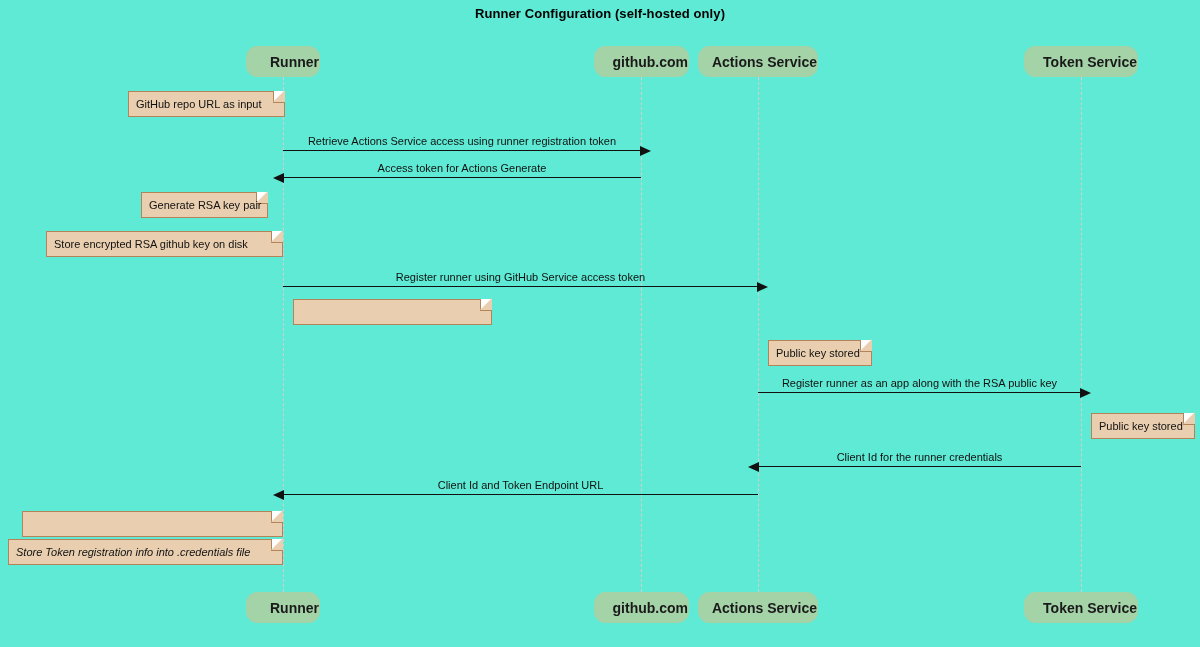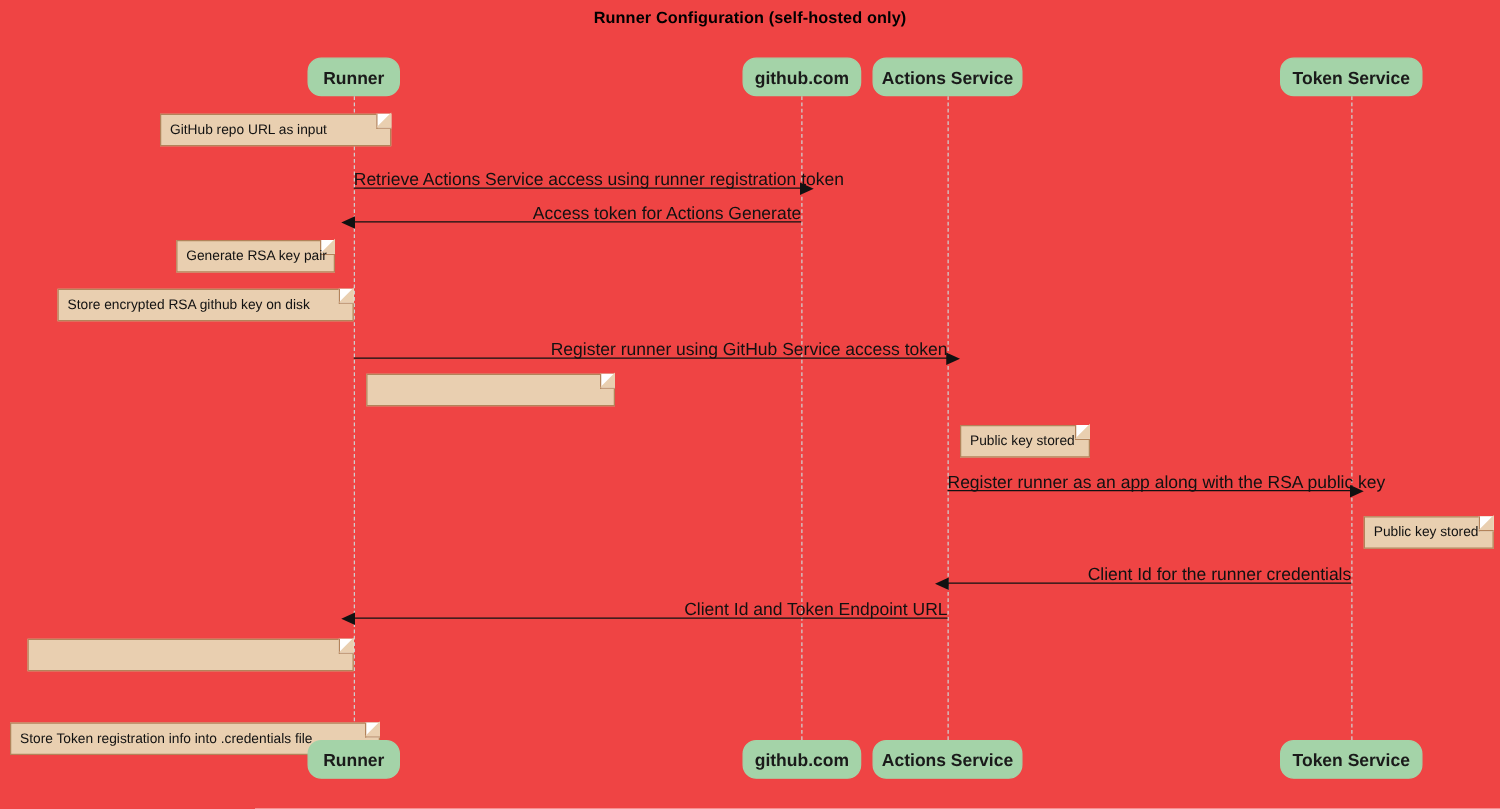--- a/index.html
+++ b/index.html
@@ -8,21 +8,21 @@
     background: #ffffff;
   }
   body {
     font-family: "Liberation Sans", sans-serif;
     color: #000000;
   }
   #diagram {
     position: relative;
     width: 1200px;
     height: 647px;
-    background: #ef4444;
+    background: #5eead4;
     overflow: hidden;
   }
   .title {
     position: absolute;
     top: 6px;
     left: 0;
     width: 1200px;
     text-align: center;
     font-size: 13px;
     font-weight: bold;
@@ -36,21 +36,21 @@
     border-left: 1px dashed #cfcfcf;
   }
   
   .participant {
     position: absolute;
     background: #a4d3a8;
     border: 1px solid #a4d3a8;
     border-radius: 11px;
     height: 31px;
     line-height: 31px;
-    text-align: center;
+    text-align: right;
     font-size: 14px;
     font-weight: bold;
     color: #1a1a1a;
     white-space: nowrap;
     box-sizing: border-box;
   }
   
   .note {
     position: absolute;
     background: #e9cfb0;
@@ -109,22 +109,22 @@
   .arrowhead.left {
     border-top: 5px solid transparent;
     border-bottom: 5px solid transparent;
     border-right: 11px solid #111111;
     left: -10px;
   }
   .msg-label {
     position: absolute;
     left: 0;
     width: 100%;
-    text-align: right;
-    font-size: 14px;
+    text-align: center;
+    font-size: 11px;
     color: #111111;
     white-space: nowrap;
     top: -16px;
   }
 </style>
 </head>
 <body>
 
 <div id="diagram">
 
@@ -156,21 +156,21 @@
       <div class="msg" style="left: 758px; top: 466px; width: 323px;">
         <span class="arrowhead left"></span>
         <span class="msg-label">Client Id for the runner credentials</span>
       </div>
       <div class="msg" style="left: 283px; top: 494px; width: 475px;">
         <span class="arrowhead left"></span>
         <span class="msg-label">Client Id and Token Endpoint URL</span>
       </div>
     </div>
   <div id="notes-layer">
-      <div class="note" style="left: 128px; top: 91px; width: 185px;">
+      <div class="note" style="left: 128px; top: 91px; width: 157px;">
         <span class="fold"></span>
         <span class="note-text">GitHub repo URL as input</span>
       </div>
       <div class="note" style="left: 141px; top: 192px; width: 127px;">
         <span class="fold"></span>
         <span class="note-text">Generate RSA key pair</span>
       </div>
       <div class="note" style="left: 46px; top: 231px; width: 237px;">
         <span class="fold"></span>
         <span class="note-text">Store encrypted RSA github key on disk</span>
@@ -182,21 +182,21 @@
         <span class="fold"></span>
         <span class="note-text">Public key stored</span>
       </div>
       <div class="note" style="left: 1091px; top: 413px; width: 104px;">
         <span class="fold"></span>
         <span class="note-text">Public key stored</span>
       </div>
       <div class="note" style="left: 22px; top: 511px; width: 261px;">
         <span class="fold"></span>
       </div>
-      <div class="note" style="left: 8px; top: 578px; width: 296px;">
+      <div class="note" style="left: 8px; top: 539px; width: 275px; font-style: italic;">
         <span class="fold"></span>
         <span class="note-text">Store Token registration info into .credentials file</span>
       </div>
     </div>
   <div id="header-layer">
       <div class="participant" style="left: 246px; top: 46px; width: 74px;"><span>Runner</span></div>
       <div class="participant" style="left: 594px; top: 46px; width: 95px;"><span>github.com</span></div>
       <div class="participant" style="left: 698px; top: 46px; width: 120px;"><span>Actions Service</span></div>
       <div class="participant" style="left: 1024px; top: 46px; width: 114px;"><span>Token Service</span></div>
     </div>

